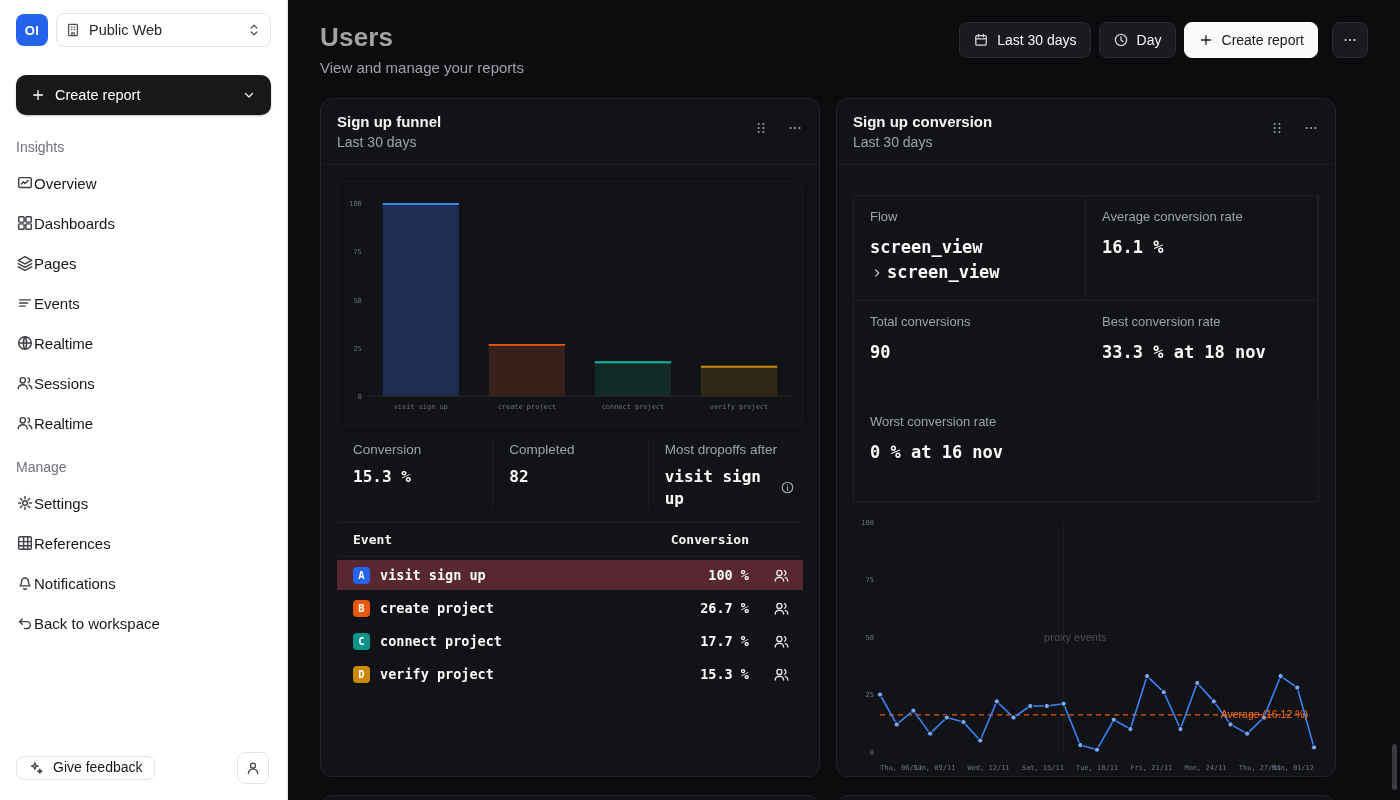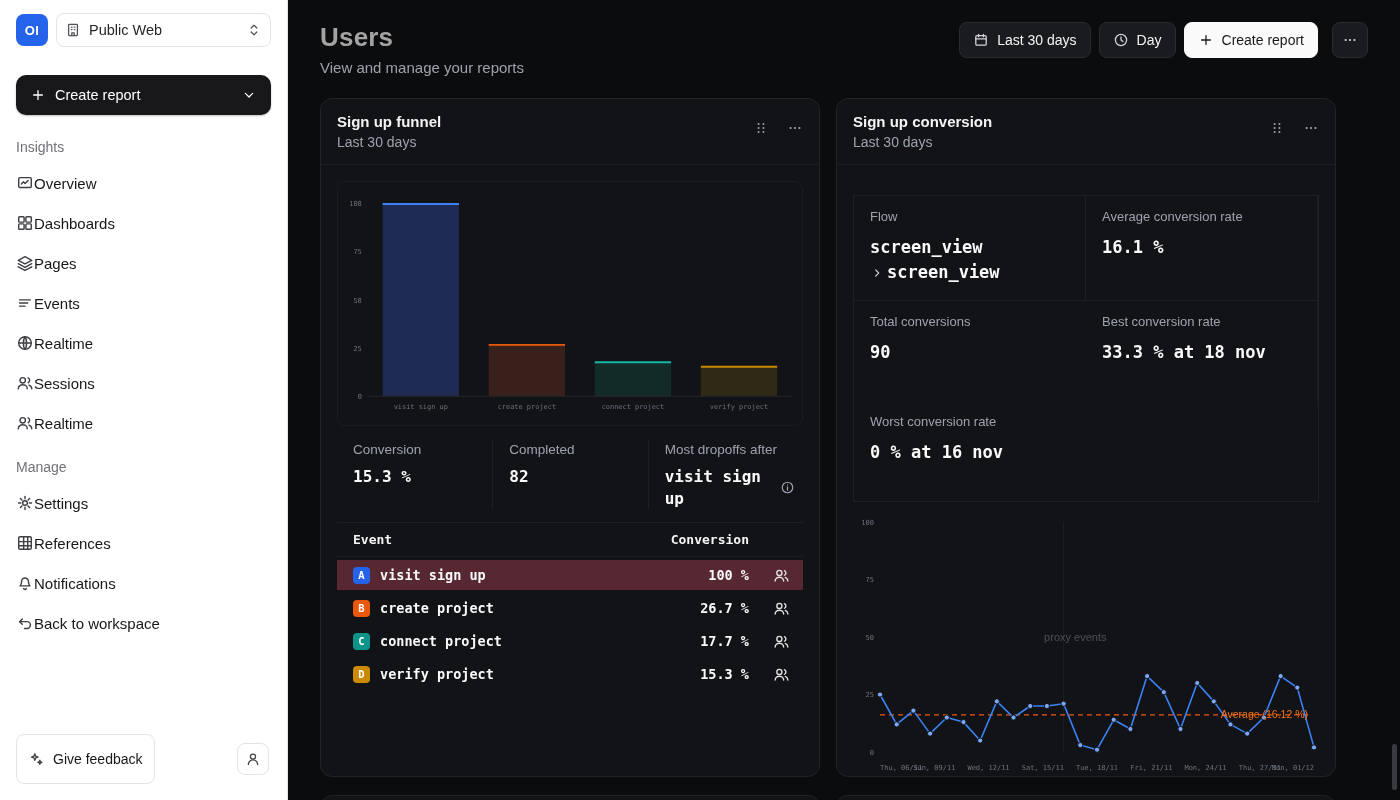--- a/index.html
+++ b/index.html
@@ -17,21 +17,21 @@
   .ws-select .icn{color:#52525b}
   .ws-select .icn svg{width:16px;height:16px}
   .create-btn{margin:28px 16px 8px;height:40px;background:#18181b;border:none;border-radius:10px;color:#fff;display:flex;align-items:center;justify-content:space-between;padding:0 14px;font-size:14.5px;font-weight:500;font-family:inherit;cursor:pointer;box-shadow:0 1px 2px rgba(0,0,0,.25)}
   .create-btn .left{display:flex;align-items:center;gap:9px}
   .create-btn .icn svg{width:16px;height:16px}
   nav{padding:0 16px;flex:1}
   .section-label{color:#71717a;font-size:14px;margin:16px 0 8px}
   .nav-item{display:flex;align-items:center;height:40px;font-size:15px;color:#18181b;border-radius:8px;cursor:pointer}
   .nav-item .icn{color:#3f3f46}
   .sidebar-footer{position:absolute;left:16px;right:18px;bottom:16px;display:flex;align-items:center;justify-content:space-between}
-  .feedback-btn{display:flex;align-items:center;gap:9px;height:50px;padding:2px 11px;border:1px solid #e4e4e7;background:#fff;border-radius:8px;font-size:14px;font-weight:500;font-family:inherit;color:#18181b;cursor:pointer}
+  .feedback-btn{display:flex;gap:9px;height:24px;padding:2px 11px;border:1px solid #e4e4e7;background:#fff;border-radius:8px;font-size:14px;font-weight:500;font-family:inherit;color:#18181b;cursor:pointer}
   .feedback-btn .icn{color:#3f3f46}
   .feedback-btn .icn svg{width:16px;height:16px}
   .user-btn{width:32px;height:32px;border:1px solid #e4e4e7;background:#fff;border-radius:8px;display:flex;align-items:center;justify-content:center;color:#3f3f46;cursor:pointer}
   .user-btn svg{width:16px;height:16px}
 
   
   main{flex:1;padding:22px 32px 0;position:relative;overflow:hidden}
   .page-header{display:flex;justify-content:space-between;align-items:flex-start;margin-bottom:22px}
   h1{font-size:26px;font-weight:700;letter-spacing:.2px;color:#a3a3a3}
   .subtitle{font-size:15px;color:#a1a1aa;margin-top:6px}

